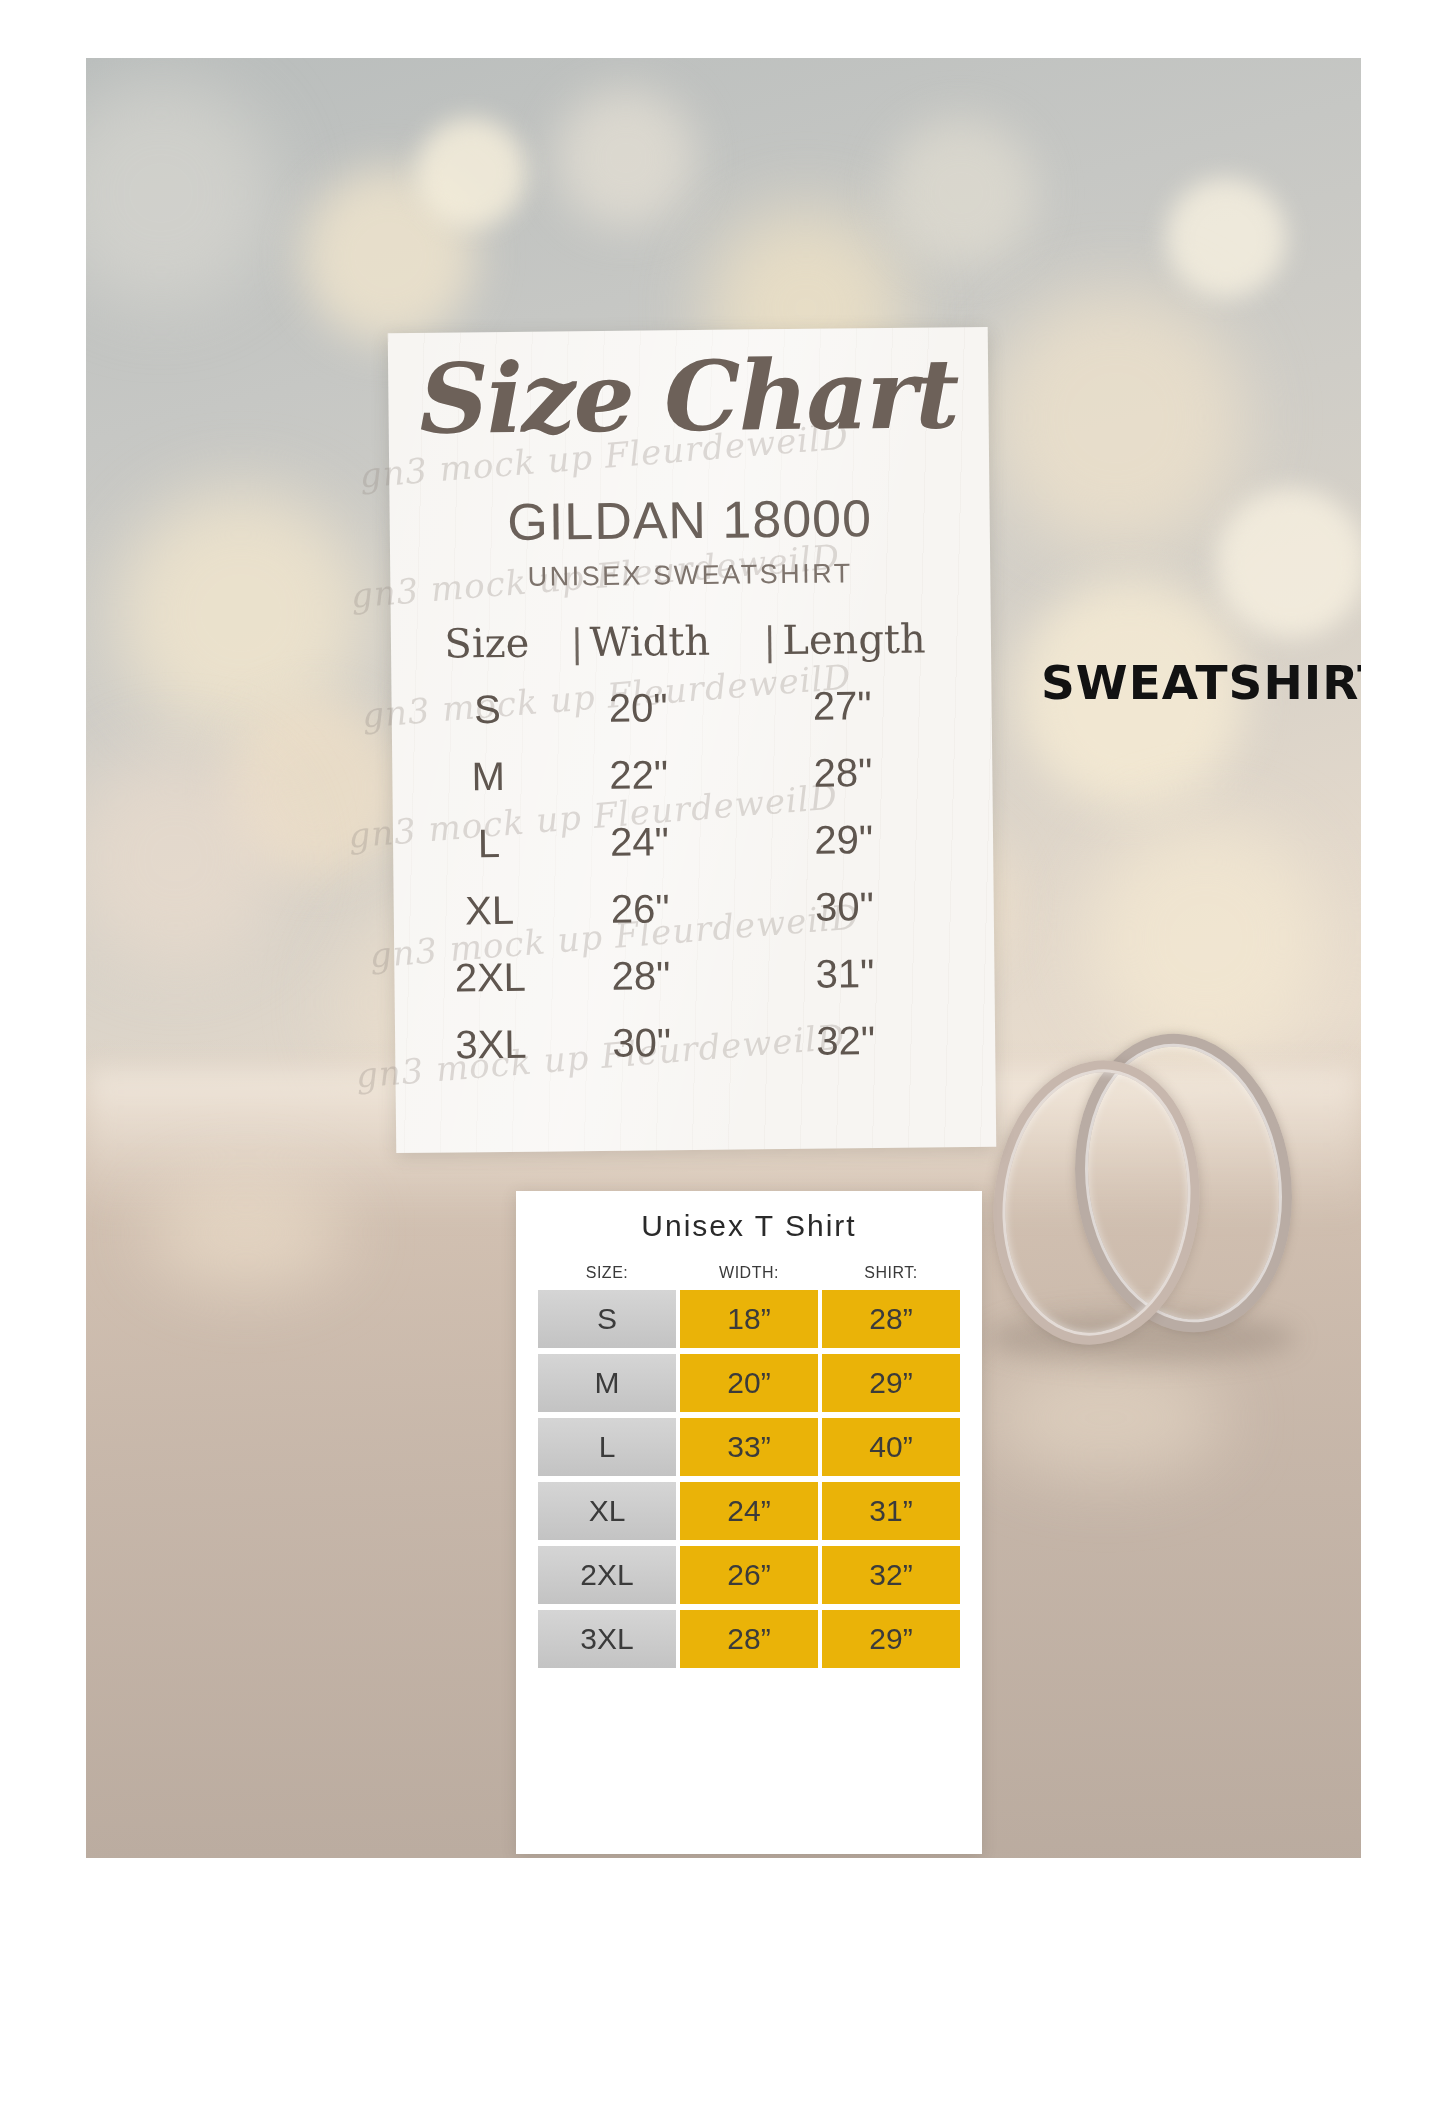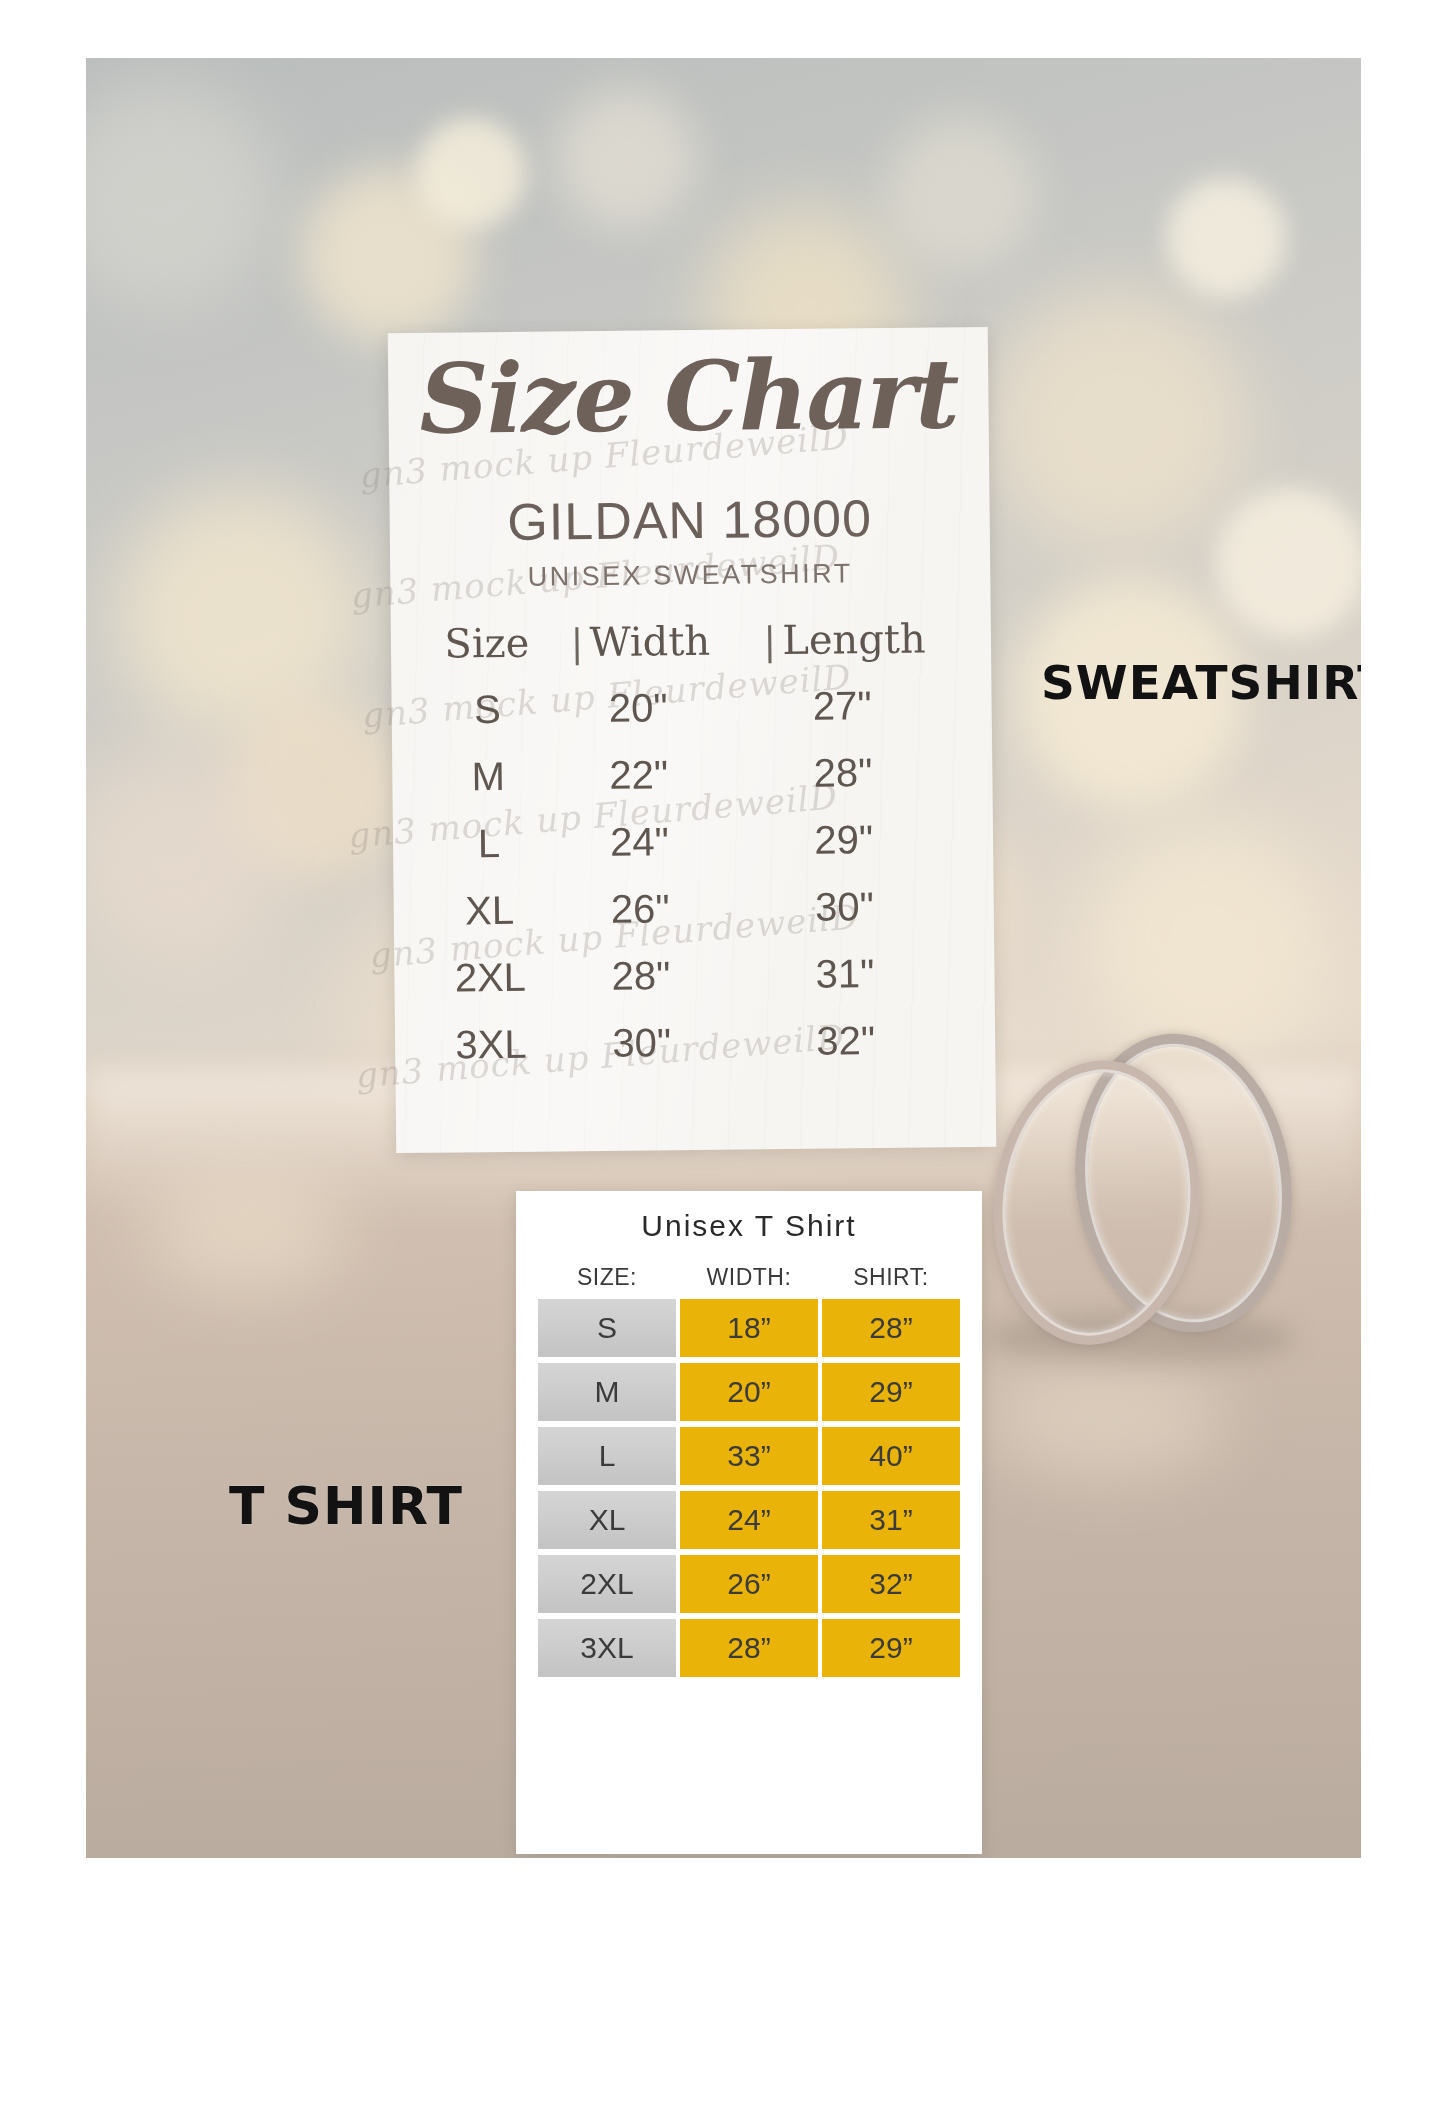--- a/index.html
+++ b/index.html
@@ -209,21 +209,21 @@
     padding-top: 18px;
   }
   #tshirt-table {
     margin: 14px auto 0 auto;
     border-collapse: separate;
     border-spacing: 4px 6px;
     width: 430px;
   }
   #tshirt-table th {
     font-family: "Liberation Sans", sans-serif;
-    font-size: 23px;
+    font-size: 16px;
     color: #3a3a3a;
     letter-spacing: 0.5px;
     font-weight: normal;
     padding-bottom: 2px;
   }
   #tshirt-table td {
     font-family: "Liberation Sans", sans-serif;
     font-size: 30px;
     color: #3b3b3b;
     text-align: center;
@@ -386,15 +386,14 @@
         <tr>
           <td class="size-cell">3XL</td>
           <td class="val-cell">28”</td>
           <td class="val-cell">29”</td>
         </tr>
       </tbody>
     </table>
   </div>
 
   <div class="photo-label" id="label-sweatshirt">SWEATSHIRT</div>
-  <div class="photo-label" id="label-tshirt">T SHIRT</div>
 
 </div>
 
 </body></html>

